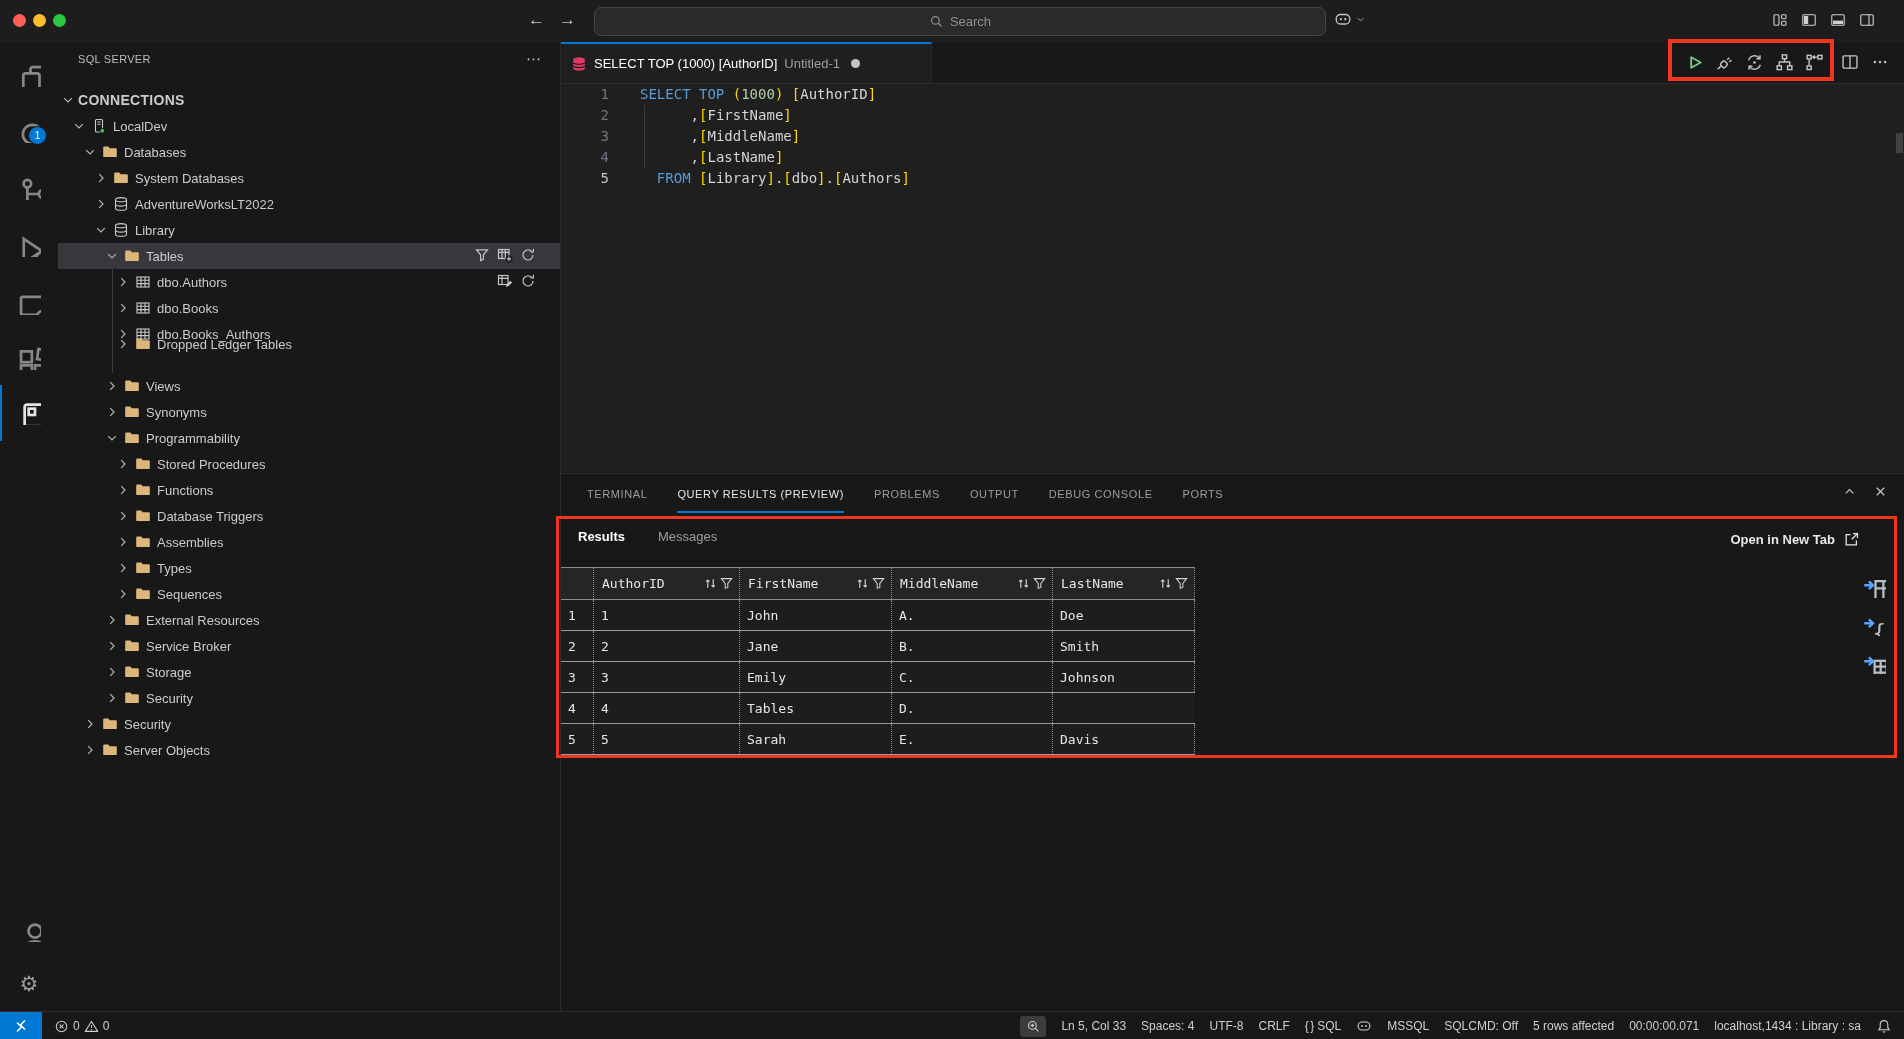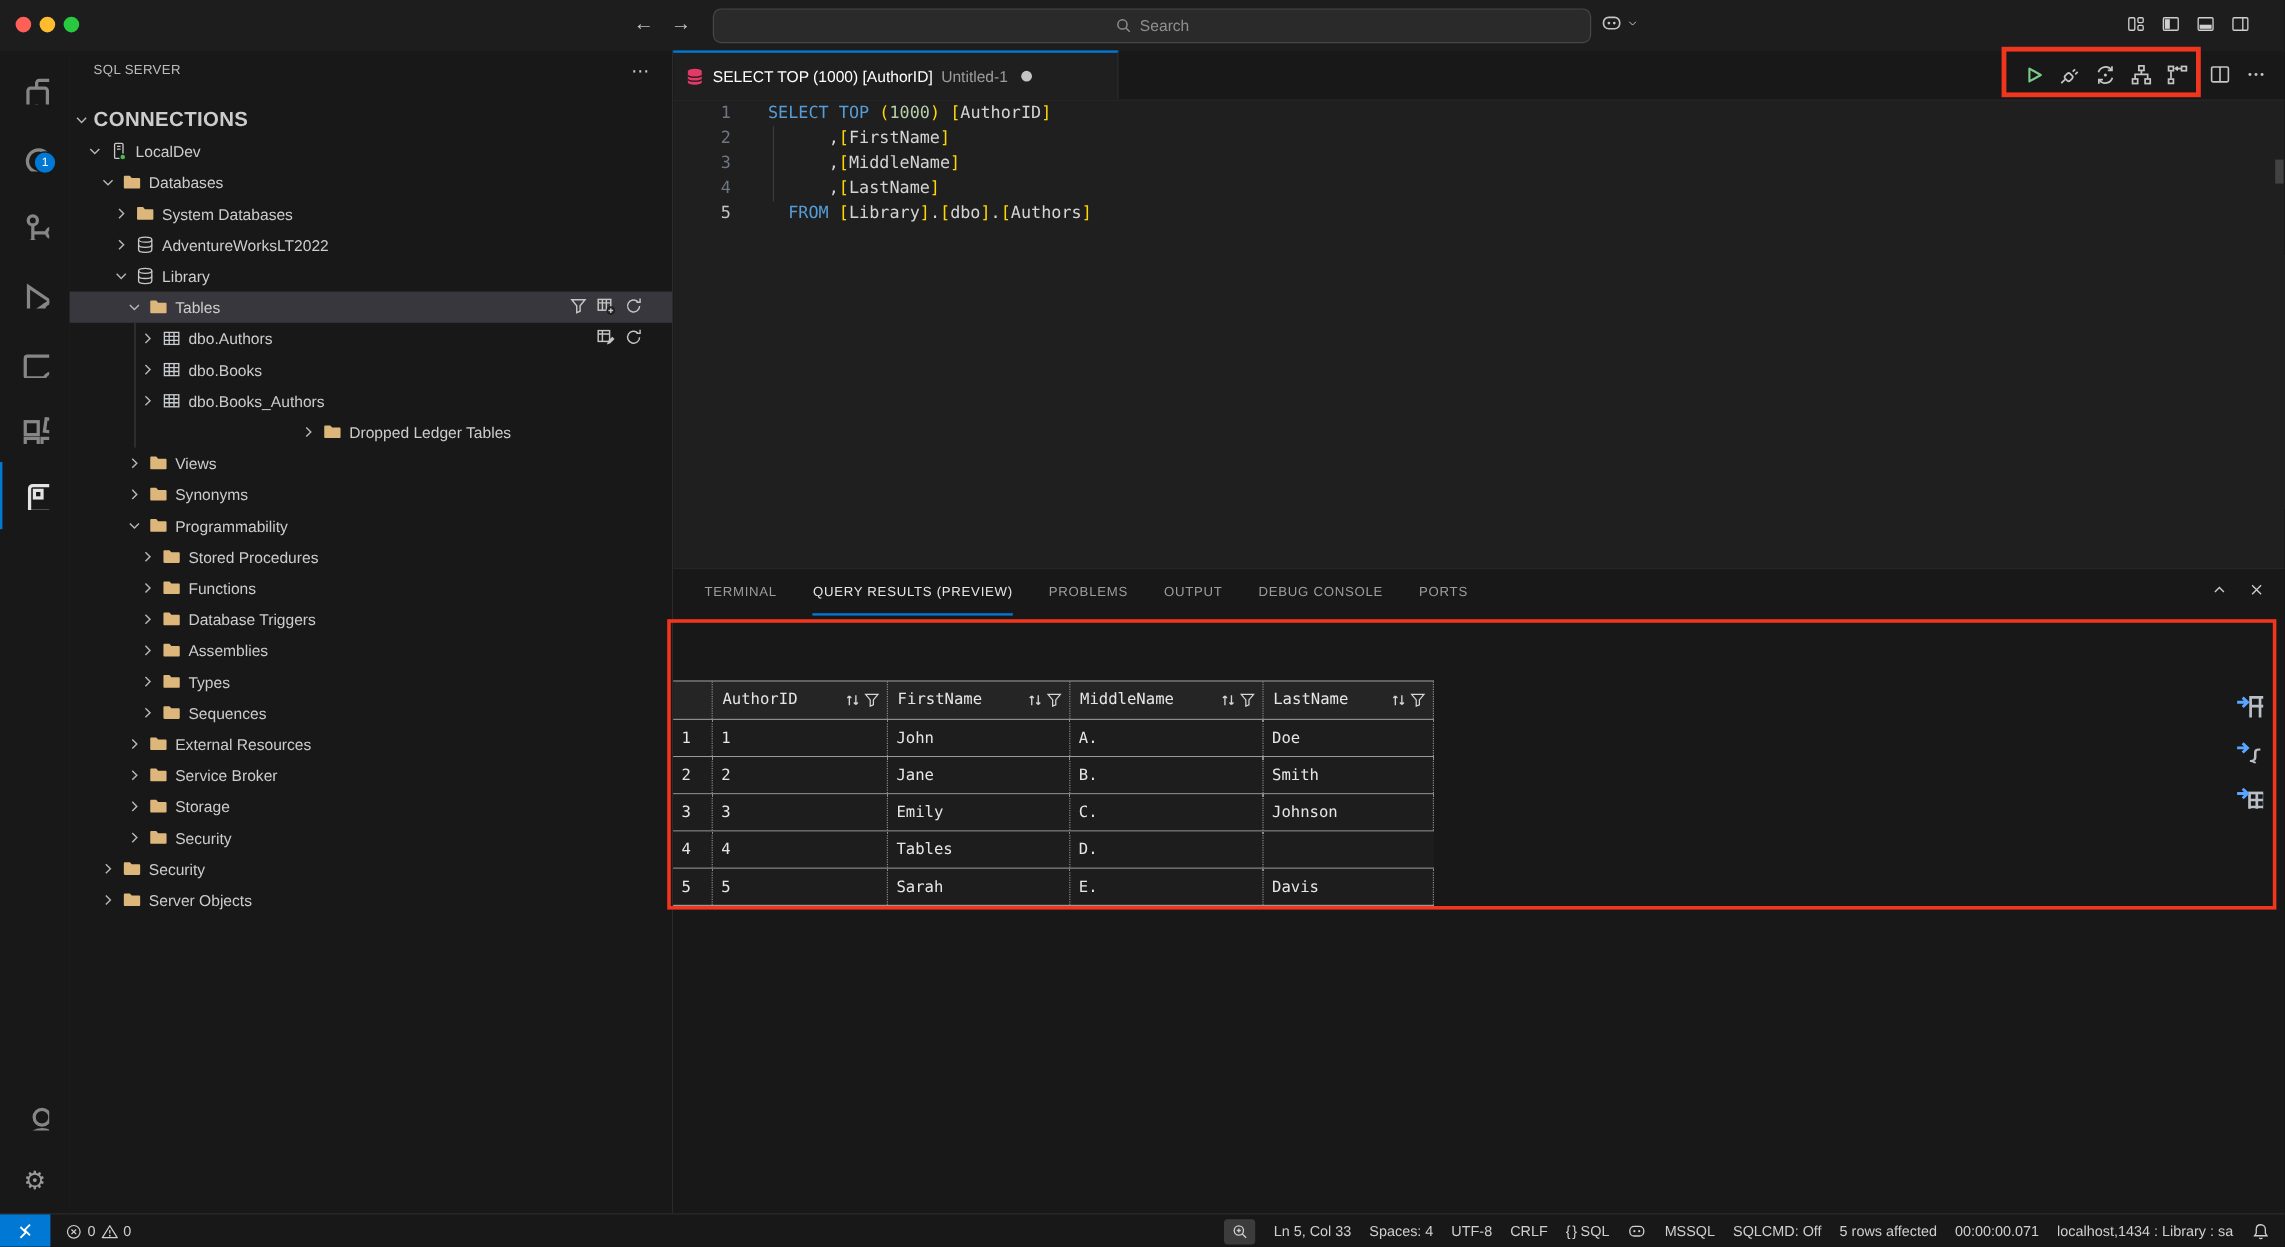--- a/index.html
+++ b/index.html
@@ -24,21 +24,21 @@
              font-size:10px;display:flex;align-items:center;justify-content:center;border:1px solid #181818;}
   
   #sidebar{left:58px;top:42px;width:502px;height:969px;background:#181818;border-right:1px solid #2b2b2b;}
   #sidebar-title{left:20px;top:11px;font-size:11px;color:#bdbdbd;letter-spacing:.3px;}
   #sidebar-more{left:468px;top:8px;color:#cccccc;font-size:15px;letter-spacing:1px;}
   .trow{position:absolute;left:0;width:502px;height:26px;display:flex;align-items:center;font-size:13px;color:#cccccc;}
   .trow.selected{background:#37373d;}
   .trow .chev{width:16px;height:16px;color:#b6b6b6;flex:0 0 16px;}
   .trow .ticon{width:16px;height:16px;margin-left:4px;flex:0 0 16px;}
   .trow .tlabel{margin-left:6px;white-space:nowrap;}
-  .trow.section .tlabel{font-weight:bold;font-size:17px;letter-spacing:.3px;margin-left:2px;}
+  .trow.section .tlabel{font-weight:bold;font-size:14px;letter-spacing:.3px;margin-left:2px;}
   .trow .actions{position:absolute;right:23px;top:4px;display:flex;gap:6px;color:#c5c5c5;}
   .trow .actions .ai{width:17px;height:17px;}
   #tree-guide{left:54px;top:227px;width:1px;height:104px;background:#3d3d3d;}
   #query-history{left:0;top:943px;width:502px;height:26px;border-top:1px solid #2b2b2b;display:flex;align-items:center;padding-left:6px;box-sizing:border-box;}
   #query-history .tlabel{font-weight:bold;font-size:11px;letter-spacing:.3px;margin-left:2px;}
   
   #tabbar{left:561px;top:42px;width:1343px;height:41px;background:#181818;border-bottom:1px solid #2b2b2b;}
   #tab{position:absolute;left:0;top:0;width:371px;height:41px;background:#1f1f1f;border-top:2px solid #0078d4;
        border-right:1px solid #2b2b2b;display:flex;align-items:center;padding:0 10px;box-sizing:border-box;gap:7px;}
   #tab-title{font-size:13px;color:#ffffff;white-space:nowrap;}
@@ -448,21 +448,21 @@
           <span class="ticon">
             <svg width="16" height="16" viewBox="0 0 16 16" fill="none">
               <g stroke="#c9cdd1" stroke-width="1.1" fill="none">
                 <rect x="2" y="3" width="12" height="10"></rect>
                 <path d="M2 6.3h12M2 9.6h12M6 3v10M10 3v10"></path>
               </g>
             </svg>
           </span>
           <span class="tlabel">dbo.Books_Authors</span>
         </div>
-        <div class="trow" style="top: 305px; justify-content: center;">
+        <div class="trow" style="top: 289px;">
           <span style="width: 57px; flex: 0 0 auto;"></span>
           <span class="chev">
             <svg width="16" height="16" viewBox="0 0 16 16" fill="none">
               <path d="M6.2 4.2l3.8 3.8-3.8 3.8" stroke="currentColor" stroke-width="1.2" fill="none"></path>
             </svg>
           </span>
           <span class="ticon">
             <svg width="16" height="16" viewBox="0 0 16 16" fill="none">
               <path d="M1.2 3.4c0-.5.4-.9.9-.9h4.1l1.6 1.8h6.1c.5 0 .9.4.9.9v7c0 .5-.4.9-.9.9H2.1c-.5 0-.9-.4-.9-.9z" fill="#dcb67a"></path>
             </svg>
@@ -782,20 +782,37 @@
       <span>
           <svg width="15" height="15" viewBox="0 0 16 16" fill="none">
             <path d="M4 10l4-4 4 4" stroke="currentColor" stroke-width="1.2" fill="none"></path>
           </svg>
         </span>
       <span>
           <svg width="15" height="15" viewBox="0 0 16 16" fill="none">
             <path d="M4 4l8 8M12 4l-8 8" stroke="currentColor" stroke-width="1.2" fill="none"></path>
           </svg>
         </span>
+    </div>
+    <div id="results-bar">
+      <span class="rtab active" style="left:17px">Results</span>
+      <span class="rtab" style="left:97px">Messages</span>
+      <span id="results-underline"></span>
+      <span id="open-newtab">
+        <span>Open in New Tab</span>
+        <span>
+            <svg width="17" height="17" viewBox="0 0 16 16" fill="none">
+              <g stroke="#e7e7e7" stroke-width="1.2" fill="none">
+                <path d="M12.6 9v4H3V3.4h4"></path>
+                <path d="M9.4 2.4h4.2v4.2"></path>
+                <path d="M13.2 2.8L8.2 7.8"></path>
+              </g>
+            </svg>
+          </span>
+      </span>
     </div>
     <div id="grid">
         <div class="g-hrow">
           <div class="g-hcell g-rn" style="width: 33px;"></div>
           <div class="g-hcell" style="width: 146px;">
             <span>AuthorID</span>
             <span class="hicons">
               <span>
                 <svg width="15" height="15" viewBox="0 0 16 16" fill="none">
                   <g stroke="#d6d6d6" stroke-width="1.2" fill="none">

